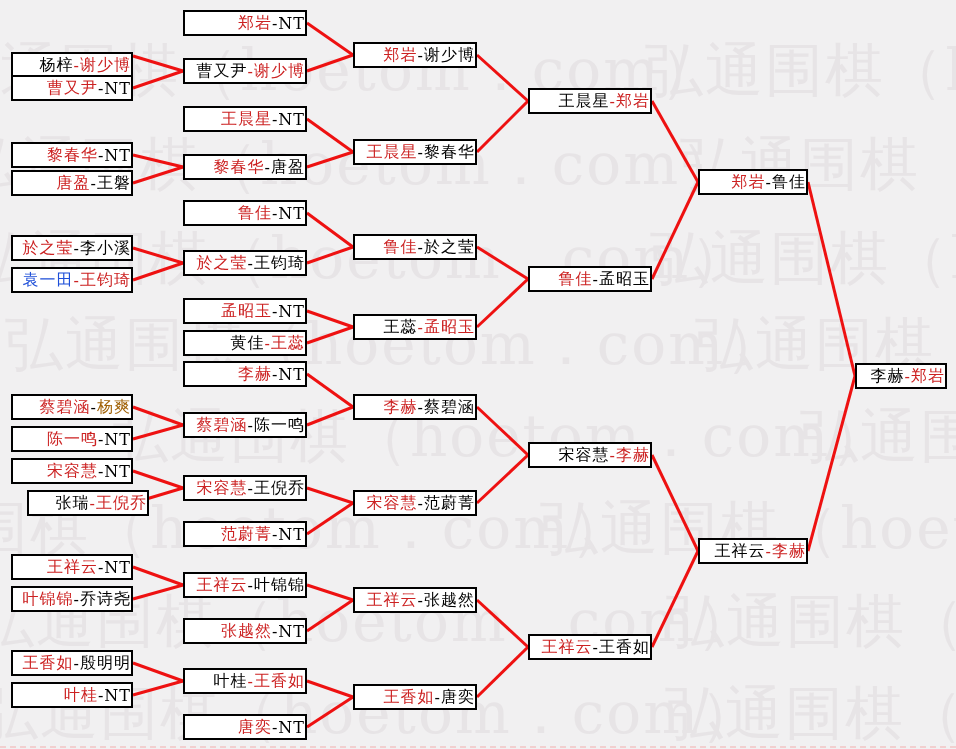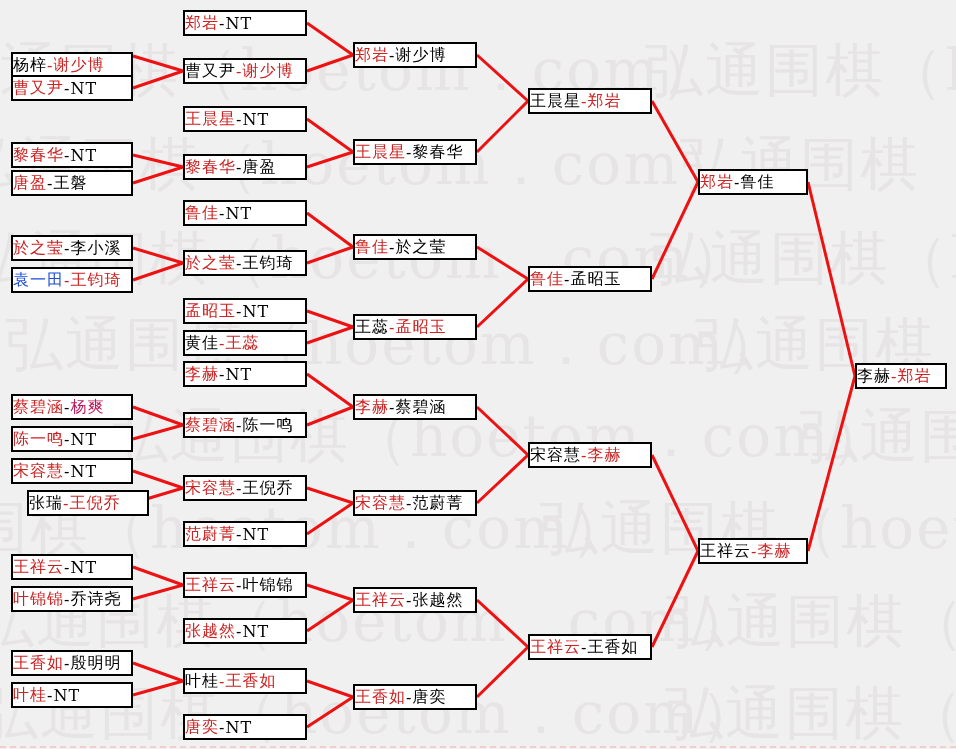--- a/index.html
+++ b/index.html
@@ -27,21 +27,21 @@
     z-index: 1;
     pointer-events: none;
   }
   .match-box {
     position: absolute;
     z-index: 2;
     background: #ffffff;
     border: 2px solid #000000;
     display: flex;
     align-items: center;
-    justify-content: flex-start;
+    justify-content: flex-end;
     font-size: 16px;
     white-space: nowrap;
     letter-spacing: 1px;
   }
   .match-box span { display: inline-block; }
   .bottom-rule {
     position: absolute;
     z-index: 3;
     left: 0; right: 0; bottom: 1px;
     border-top: 2px dashed #f2cfcf;
@@ -140,21 +140,21 @@
       <span style="color: rgb(0, 0, 0);">李小溪</span>
     </div>
     <div class="match-box" style="left: 11px; top: 267px; width: 122px; height: 26px; border-color: rgb(0, 0, 0); background: rgb(255, 255, 255);">
       <span style="color: #1d4ed8;">袁一田</span>
       <span style="color: rgb(204, 34, 34);">-</span>
       <span style="color: rgb(204, 34, 34);">王钧琦</span>
     </div>
     <div class="match-box" style="left: 11px; top: 394px; width: 122px; height: 26px; border-color: rgb(0, 0, 0); background: rgb(255, 255, 255);">
       <span style="color: rgb(204, 34, 34);">蔡碧涵</span>
       <span style="color: rgb(0, 0, 0);">-</span>
-      <span style="color: #be185d;">杨爽</span>
+      <span style="color: #a16207;">杨爽</span>
     </div>
     <div class="match-box" style="left: 11px; top: 426px; width: 122px; height: 26px; border-color: rgb(0, 0, 0); background: rgb(255, 255, 255);">
       <span style="color: rgb(204, 34, 34);">陈一鸣</span>
       <span style="color: rgb(0, 0, 0);">-</span>
       <span style="color: rgb(0, 0, 0);">NT</span>
     </div>
     <div class="match-box" style="left: 11px; top: 458px; width: 122px; height: 26px; border-color: rgb(0, 0, 0); background: rgb(255, 255, 255);">
       <span style="color: rgb(204, 34, 34);">宋容慧</span>
       <span style="color: rgb(0, 0, 0);">-</span>
       <span style="color: rgb(0, 0, 0);">NT</span>

